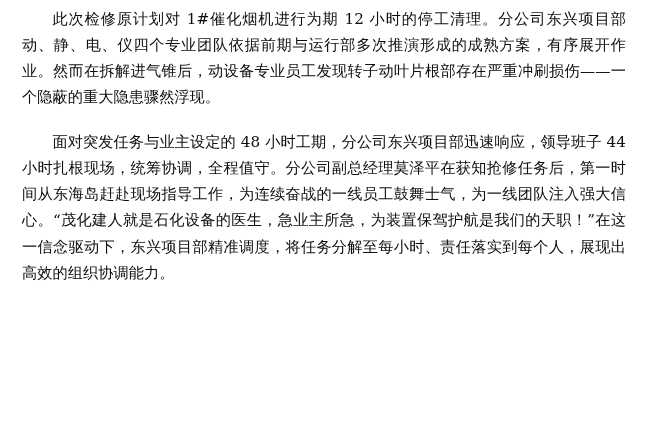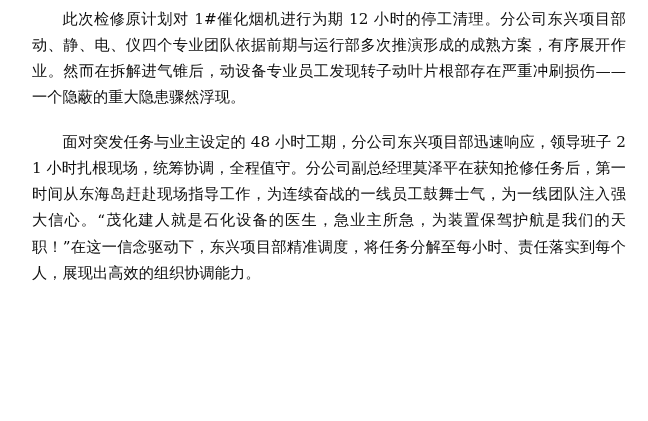--- a/index.html
+++ b/index.html
@@ -10,21 +10,21 @@
     width: 648px;
     height: 421px;
     background: #ffffff;
     font-family: "DejaVu Serif", "Liberation Serif", serif;
     overflow: hidden;
   }
   .page {
     width: 648px;
     height: 421px;
     box-sizing: border-box;
-    padding: 6px 22px 0 32px;
+    padding: 6px 22px 0 22px;
     background: #ffffff;
   }
   .para {
     font-size: 15.2px;
     line-height: 1.72;
     color: #0d0d0d;
     text-align: justify;
     text-justify: inter-ideograph;
     margin: 0 0 0.5px 0;
     text-indent: 2em;
@@ -35,14 +35,14 @@
     height: 9px;
   }
 </style>
 </head>
 <body>
 
 <div class="page">
   <p class="para">此次检修原计划对 1#催化烟机进行为期 12 小时的停工清理。分公司东兴项目部动、静、电、仪四个专业团队依据前期与运行部多次推演形成的成熟方案，有序展开作业。然而在拆解进气锥后，动设备专业员工发现转子动叶片根部存在严重冲刷损伤——一个隐蔽的重大隐患骤然浮现。</p>
   <div class="gap"></div>
   <div class="gap"></div>
-  <p class="para">面对突发任务与业主设定的 48 小时工期，分公司东兴项目部迅速响应，领导班子 21 小时扎根现场，统筹协调，全程值守。分公司副总经理莫泽平在获知抢修任务后，第一时间从东海岛赶赴现场指导工作，为连续奋战的一线员工鼓舞士气，为一线团队注入强大信心。“茂化建人就是石化设备的医生，急业主所急，为装置保驾护航是我们的天职！”在这一信念驱动下，东兴项目部精准调度，将任务分解至每小时、责任落实到每个人，展现出高效的组织协调能力。</p>
+  <p class="para">面对突发任务与业主设定的 48 小时工期，分公司东兴项目部迅速响应，领导班子 44 小时扎根现场，统筹协调，全程值守。分公司副总经理莫泽平在获知抢修任务后，第一时间从东海岛赶赴现场指导工作，为连续奋战的一线员工鼓舞士气，为一线团队注入强大信心。“茂化建人就是石化设备的医生，急业主所急，为装置保驾护航是我们的天职！”在这一信念驱动下，东兴项目部精准调度，将任务分解至每小时、责任落实到每个人，展现出高效的组织协调能力。</p>
 </div>
 
 </body></html>

